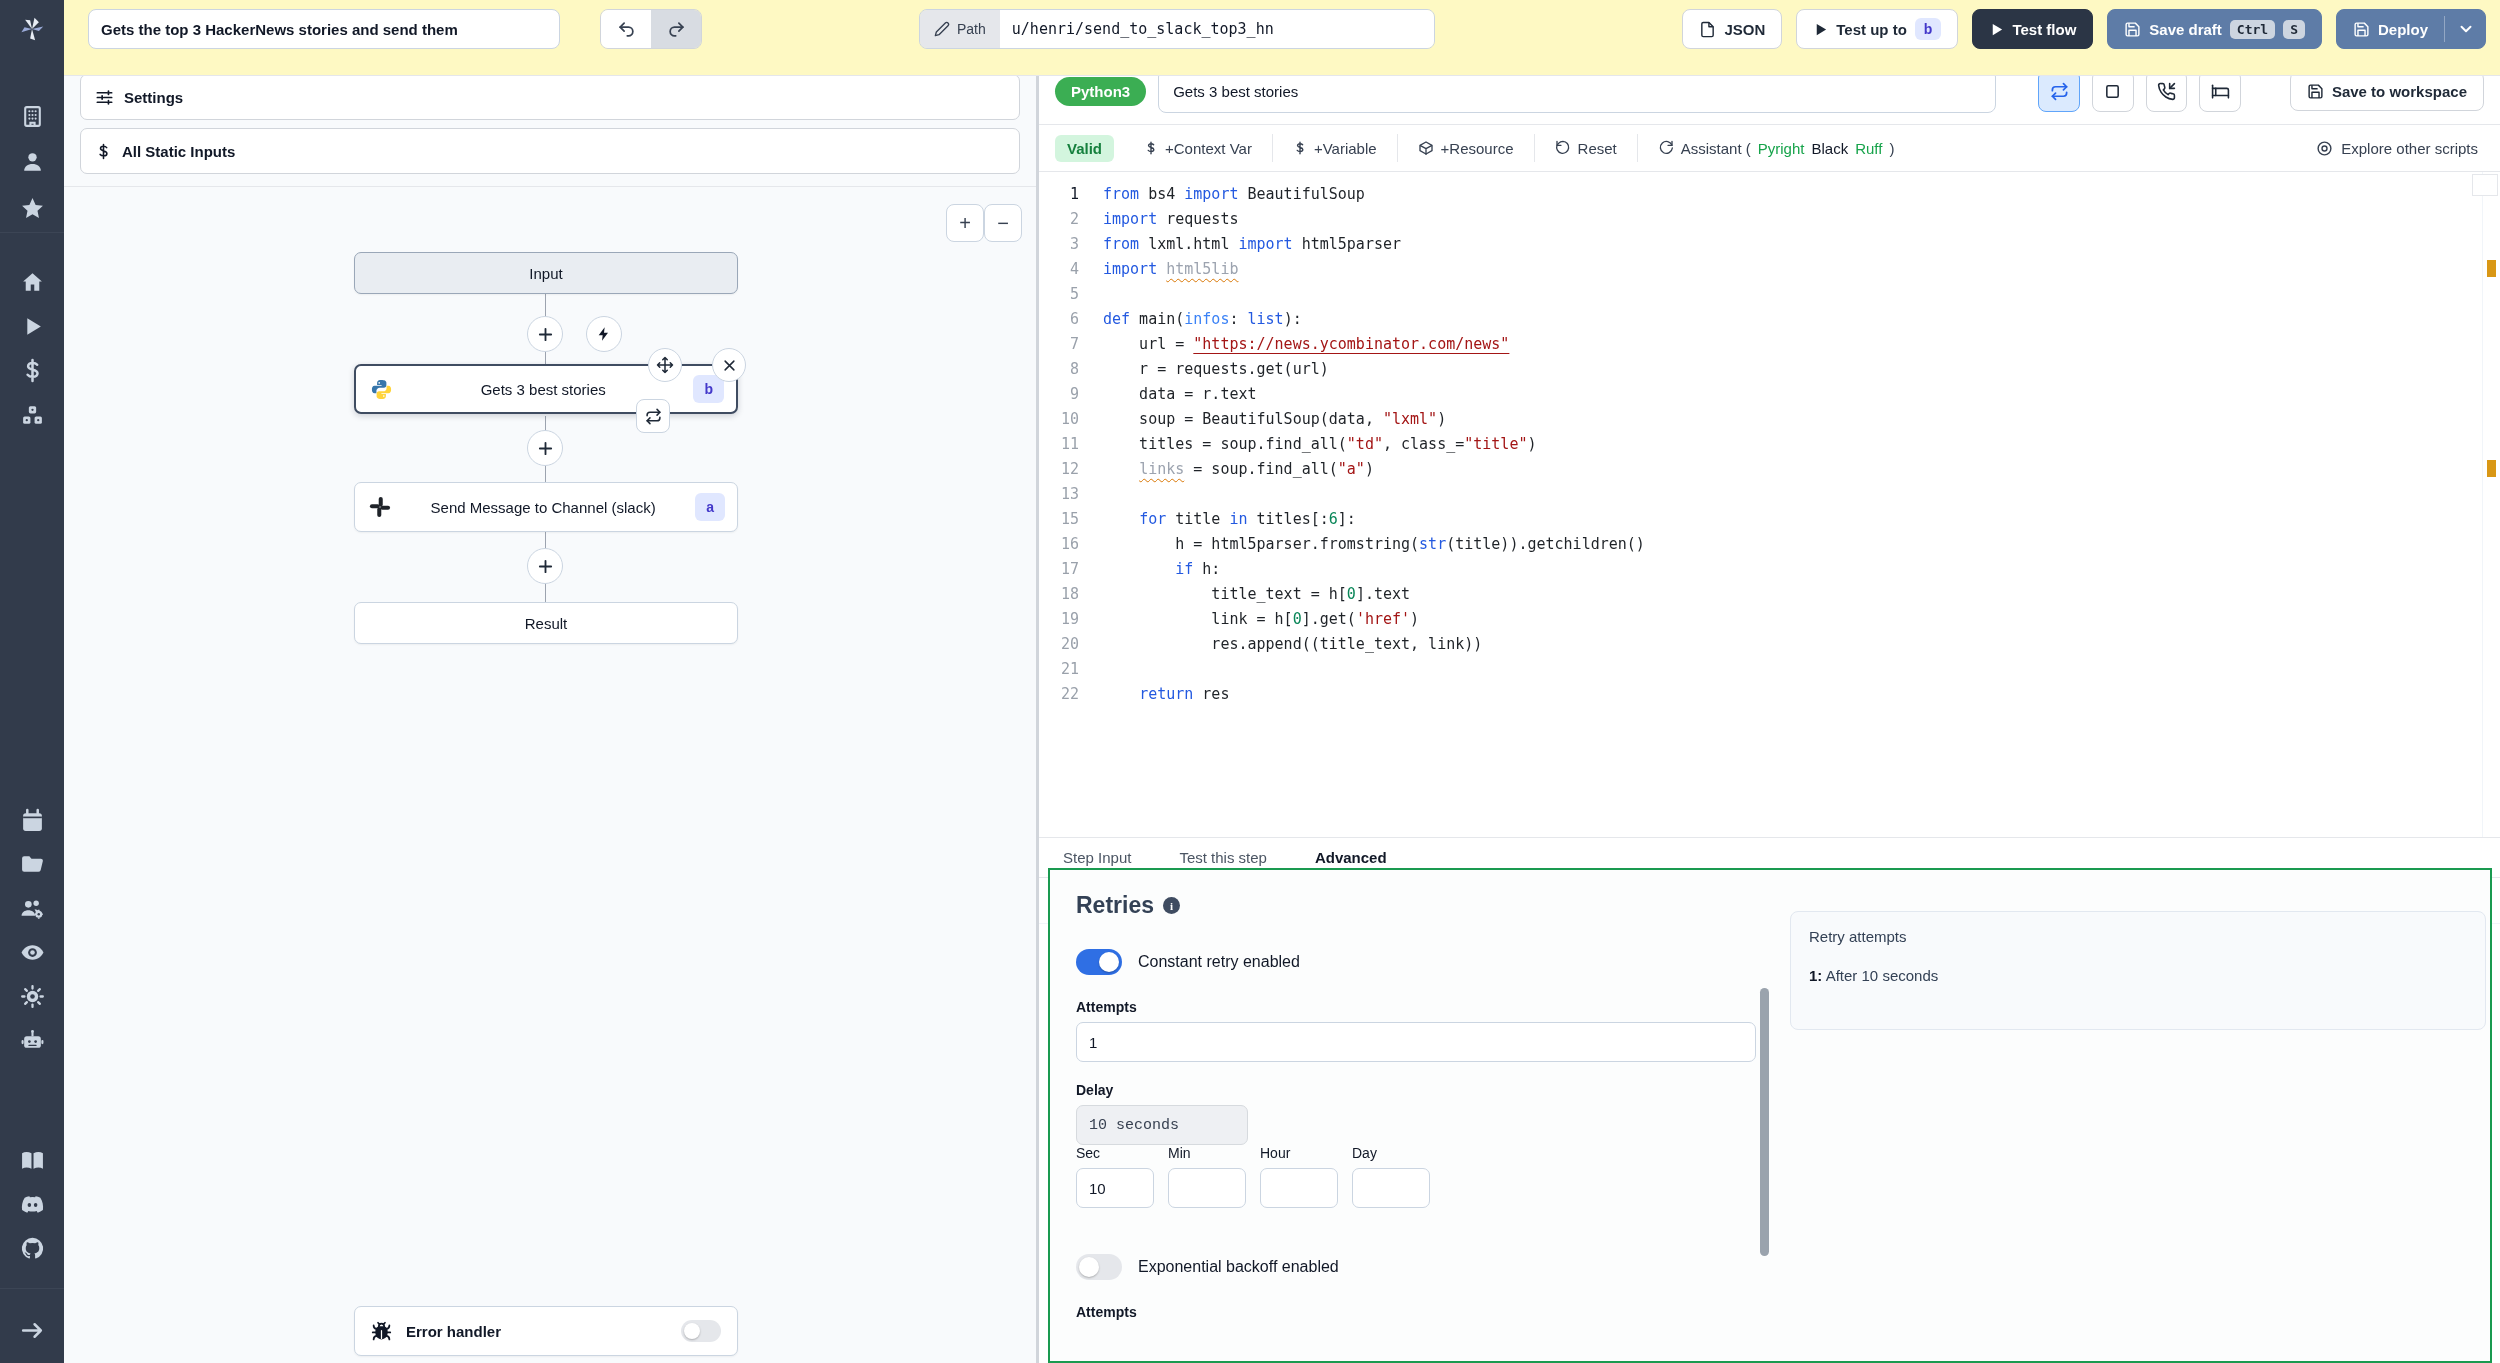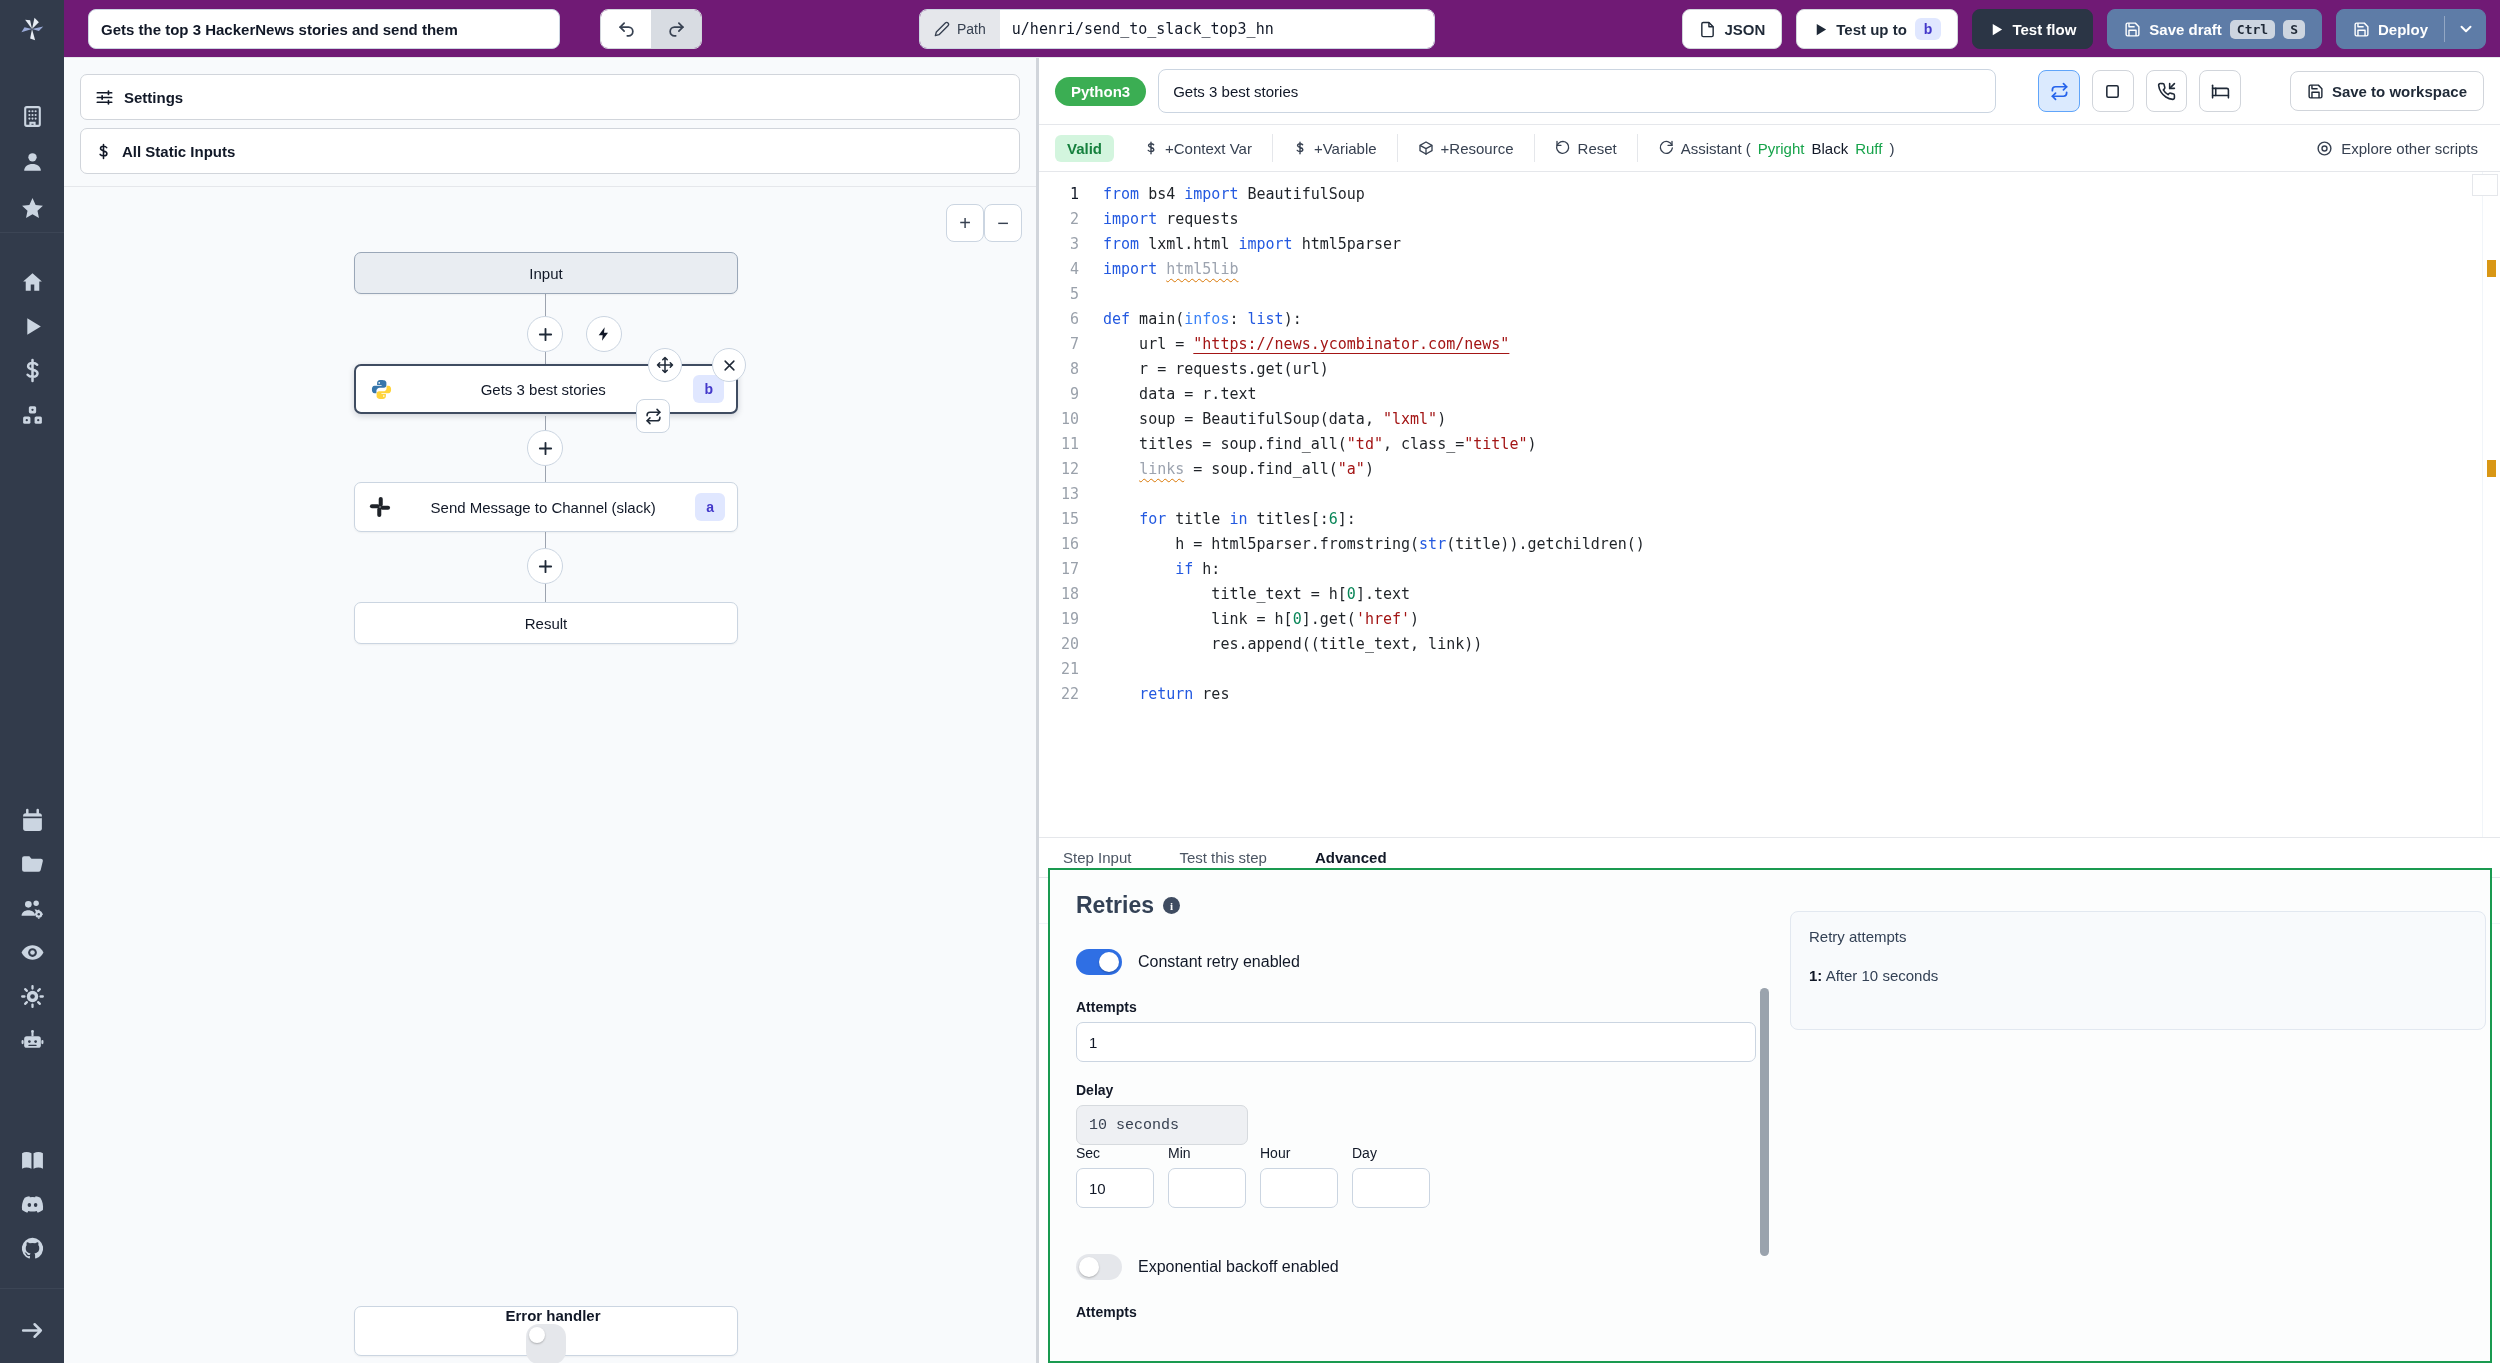--- a/index.html
+++ b/index.html
@@ -7,21 +7,21 @@
   #app { position:relative; width:2500px; height:1363px; }
 
   
   .sidebar { position:absolute; left:0; top:0; width:64px; height:1363px; background:#323b4b; z-index:30; }
   .sb-ic { position:absolute; left:0; width:64px; height:40px; display:flex; align-items:center; justify-content:center; color:#cbd5e1; cursor:pointer; }
   .sb-ic svg { width:25px; height:25px; }
   .sb-sep { position:absolute; left:0; width:64px; height:1px; background:#46506080; }
   .logo { position:absolute; left:0; top:8px; width:64px; height:42px; display:flex; align-items:center; justify-content:center; }
 
   
-  .topbar { position:absolute; left:64px; top:0; width:2436px; height:58px; background:#701a75; border-bottom:1px solid #e5e7eb; display:flex; align-items:center; z-index:20; }
+  .topbar { position:absolute; left:64px; top:0; width:2436px; height:76px; background:#fef9c3; border-bottom:1px solid #e5e7eb; display:flex; align-items:center; z-index:20; }
   .flow-title { position:absolute; left:24px; top:9px; width:472px; height:40px; border:1px solid #cbd5e1; border-radius:8px; padding:0 12px; font-size:15px; font-weight:bold; color:#111827; font-family:"Liberation Sans",sans-serif; }
   .histgrp { position:absolute; left:536px; top:9px; height:40px; display:flex; border:1px solid #d1d5db; border-radius:8px; overflow:hidden; }
   .histbtn { width:50px; height:38px; display:flex; align-items:center; justify-content:center; background:#fff; border:none; color:#374151; cursor:pointer; }
   .histbtn.dim { background:#d8dce2; }
   .pathgrp { position:absolute; left:855px; top:9px; width:516px; height:40px; border:1px solid #cbd5e1; border-radius:8px; display:flex; overflow:hidden; }
   .pathlabel { background:#e5e7eb; display:flex; align-items:center; gap:7px; padding:0 14px; font-size:14px; color:#374151; }
   .pathval { flex:1; border:none; font-family:"DejaVu Sans Mono", monospace; font-size:15px; color:#111827; padding:0 12px; background:#fff; }
   .tb-right { position:absolute; right:14px; top:9px; height:40px; display:flex; gap:14px; }
   .btn { height:40px; border-radius:8px; border:1px solid #d1d5db; background:#fff; display:flex; align-items:center; gap:8px; padding:0 16px; font-size:15px; font-weight:bold; color:#1f2937; cursor:pointer; white-space:nowrap; }
   .btn.dark { background:#2b3545; border-color:#2b3545; color:#fff; }
@@ -407,21 +407,21 @@
     <div class="pluscirc" style="left:463px; top:490px">
       <svg width="17" height="17" viewBox="0 0 24 24" fill="none" stroke="currentColor" stroke-width="2.6" stroke-linecap="round">
           <path d="M12 4v16M4 12h16"></path>
         </svg>
     </div>
 
     <div class="node" style="top:544px; height:42px">
       <span class="nlabel">Result</span>
     </div>
 
-    <div class="node" style="top:1248px; height:50px; justify-content:flex-start; padding:0 16px;flex-direction:column;">
+    <div class="node" style="top:1248px; height:50px; justify-content:flex-start; padding:0 16px;">
       <svg width="21" height="21" viewBox="0 0 24 24" fill="none" stroke="#111827" stroke-width="2" stroke-linecap="round" stroke-linejoin="round">
           <path d="M8 2l1.9 1.9M16 2l-1.9 1.9"></path>
           <path d="M9 7.1v-1a3 3 0 116 0v1"></path>
           <path d="M12 20c-3.3 0-6-2.7-6-6v-3a4 4 0 014-4h4a4 4 0 014 4v3c0 3.3-2.7 6-6 6z" fill="#111827"></path>
           <path d="M12 20v-9" stroke="#fff" stroke-width="1.4"></path>
           <path d="M6.5 9C4.6 8.8 3 7.1 3 5M6 13H2M3 21c0-2.1 1.7-3.9 3.8-4M21 5c0 2.1-1.6 3.8-3.5 4M22 13h-4M17.2 17c2.1.1 3.8 1.9 3.8 4"></path>
         </svg>
       <span style="font-weight:bold; margin-left:14px; flex:1;">Error handler</span>
       <span class="toggle off" style="width:40px; height:22px; flex:0 0 40px;">
           <span class="knob" style="width:16px;height:16px;"></span>

